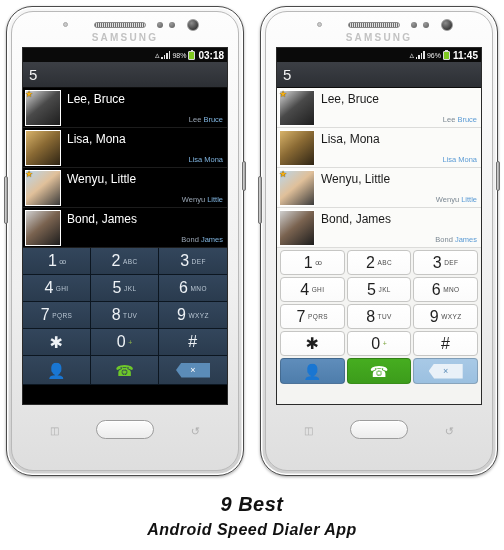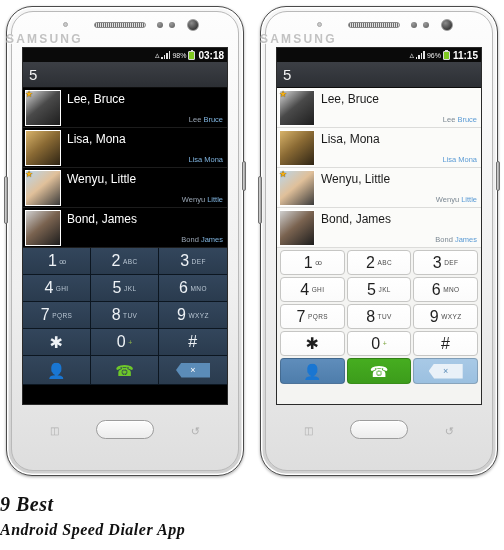--- a/index.html
+++ b/index.html
@@ -59,21 +59,22 @@
   .led-dot.a { left: 151px; }
   .led-dot.b { left: 163px; }
   .front-cam {
     position: absolute; left: 181px; top: 7px;
     width: 12px; height: 12px; border-radius: 50%;
     background: radial-gradient(circle at 35% 30%,#8d8d8d,#3e3e3e 70%,#222);
     border: 1px solid #9a9a9a;
   }
   .brand {
     position: absolute; left: 0; right: 0; top: 20px;
-    font-size: 12px; font-weight: bold; letter-spacing: 2.2px;
+    text-align: center;
+    font-size: 10px; font-weight: bold; letter-spacing: 2.2px;
     color: #c2c2c2;
     text-shadow: 0 1px 0 #fff;
   }
 
   
   .screen {
     position: absolute; left: 16px; top: 41px;
     width: 206px; height: 358px;
     border: 1px solid #2a2a2a;
     overflow: hidden;
@@ -201,22 +202,22 @@
     border: 1px solid #9c9c9c;
     box-shadow: inset 0 1px 0 #fff;
   }
   .cap-ico { position: absolute; top: 13px; color: #b0b0b0; font-size: 10px; }
   .cap-ico.menu { left: 44px; }
   .cap-ico.back { right: 44px; font-size: 11px; }
 
   
   .caption {
     position: absolute; left: 0; right: 0; bottom: 6px;
-    color: #111;
-    font-family: Liberation Serif, serif;
+    text-align: center; color: #111;
+    font-family: Liberation Sans, sans-serif;
     font-weight: bold; font-style: italic;
   }
   .cap-l1 { font-size: 20px; letter-spacing: .5px; line-height: 24px; }
   .cap-l2 { font-size: 16px; letter-spacing: .5px; line-height: 28px; }
 </style>
 </head>
 <body>
 
 <div class="stage">
 
@@ -378,21 +379,21 @@
       <div class="statusbar">
         <span class="sb-icon wifi-ico">▵</span>
         <span class="signal-ico">
             <i></i>
             <i></i>
             <i></i>
             <i></i>
           </span>
         <span class="batt-pct">96%</span>
         <span class="batt-ico"></span>
-        <span class="sb-time">11:15</span>
+        <span class="sb-time">11:45</span>
       </div>
 
       <div class="num-field">
         <span>5</span>
       </div>
 
       <div class="contacts">
         <div class="contact-row">
           <div class="avatar" style="background:linear-gradient(140deg,#d9d9d9,#4a4a4a 45%,#1e1e1e);">
             <span class="star">★</span>

